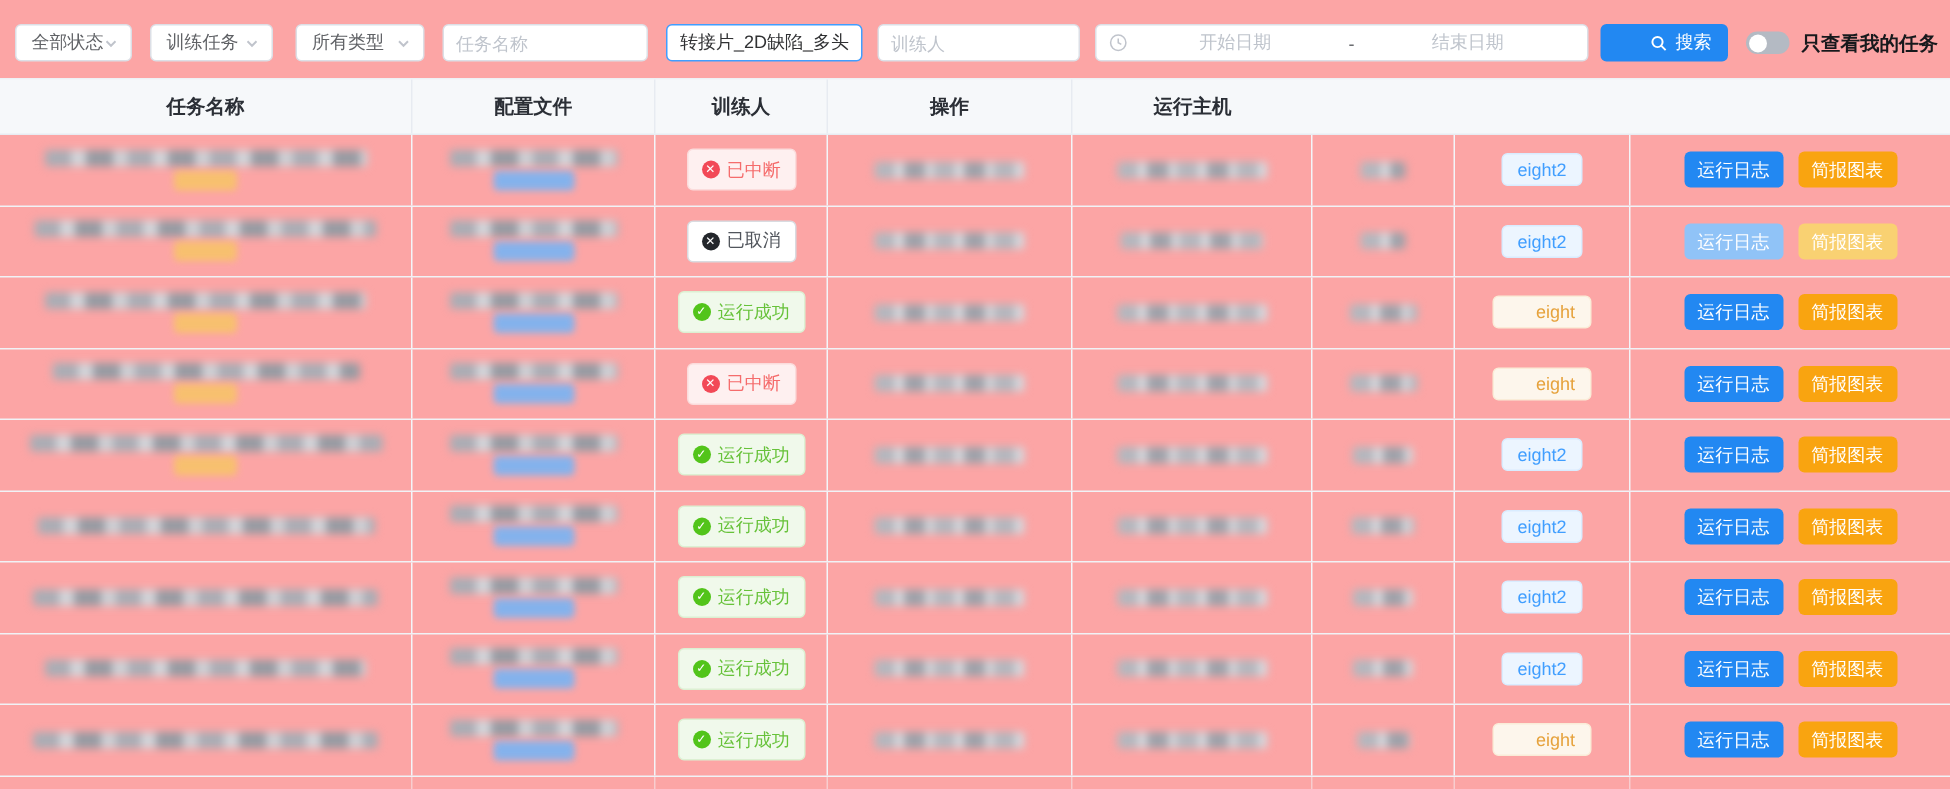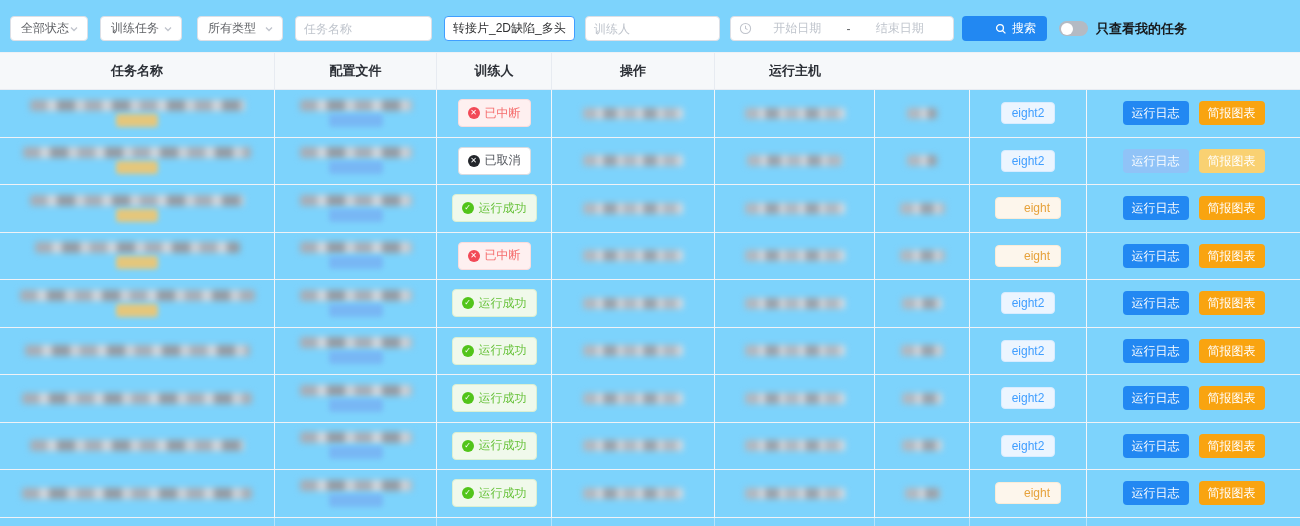--- a/index.html
+++ b/index.html
@@ -1,18 +1,18 @@
 <!DOCTYPE html>
 <html><head>
 <meta charset="utf-8">
 <style>
   * { margin:0; padding:0; box-sizing:border-box; }
   html,body { background:#fff; }
   body { font-family:"Liberation Sans","DejaVu Sans",sans-serif; }
-  .page { position:relative; width:1300px; height:526px; background:#7dd3fc; overflow:hidden; }
+  .page { position:relative; width:1300px; height:526px; background:#fca5a5; overflow:hidden; }
 
   
   .filterbar { display:flex; align-items:center; padding:11px 0 0 10px; height:46px; }
   .sel, .inp, .daterange {
     height:25px; border:1px solid #dcdfe6; border-radius:4px; background:#fff;
     display:flex; align-items:center; font-size:12px; color:#606266;
   }
   .sel { justify-content:space-between; padding:0 8px 0 10px; cursor:pointer; }
   .sel .chev { width:10px; height:10px; }
   .inp { padding:0 8px; color:#303133; }
@@ -104,21 +104,21 @@
     </div>
     <div class="sel" style="width:86px; margin-right:12px;">
       <span>所有类型</span>
       <svg class="chev" viewBox="0 0 10 10">
           <polyline points="2,3.5 5,6.5 8,3.5" fill="none" stroke="#c0c4cc" stroke-width="1.3"></polyline>
         </svg>
     </div>
     <input class="inp" style="width: 137px; margin-right: 12px;" placeholder="任务名称">
     <input class="inp focused" style="width: 131px; margin-right: 10px;" value="转接片_2D缺陷_多头模型">
     <input class="inp" style="width: 135px; margin-right: 10px;" placeholder="训练人">
-    <div class="daterange" style="width:224px; margin-right:8px;">
+    <div class="daterange" style="width:329px; margin-right:8px;">
       <svg class="clock" viewBox="0 0 14 14">
           <circle cx="7" cy="7" r="5.5" fill="none" stroke="#c0c4cc" stroke-width="1.1"></circle>
           <polyline points="7,4 7,7 9.2,8.2" fill="none" stroke="#c0c4cc" stroke-width="1.1"></polyline>
         </svg>
       <span class="ph">开始日期</span>
       <span class="sep">-</span>
       <span class="ph">结束日期</span>
     </div>
     <button class="search-btn" style="margin-right:12px;padding-left:33px;">
       <svg width="12" height="12" viewBox="0 0 12 12">

